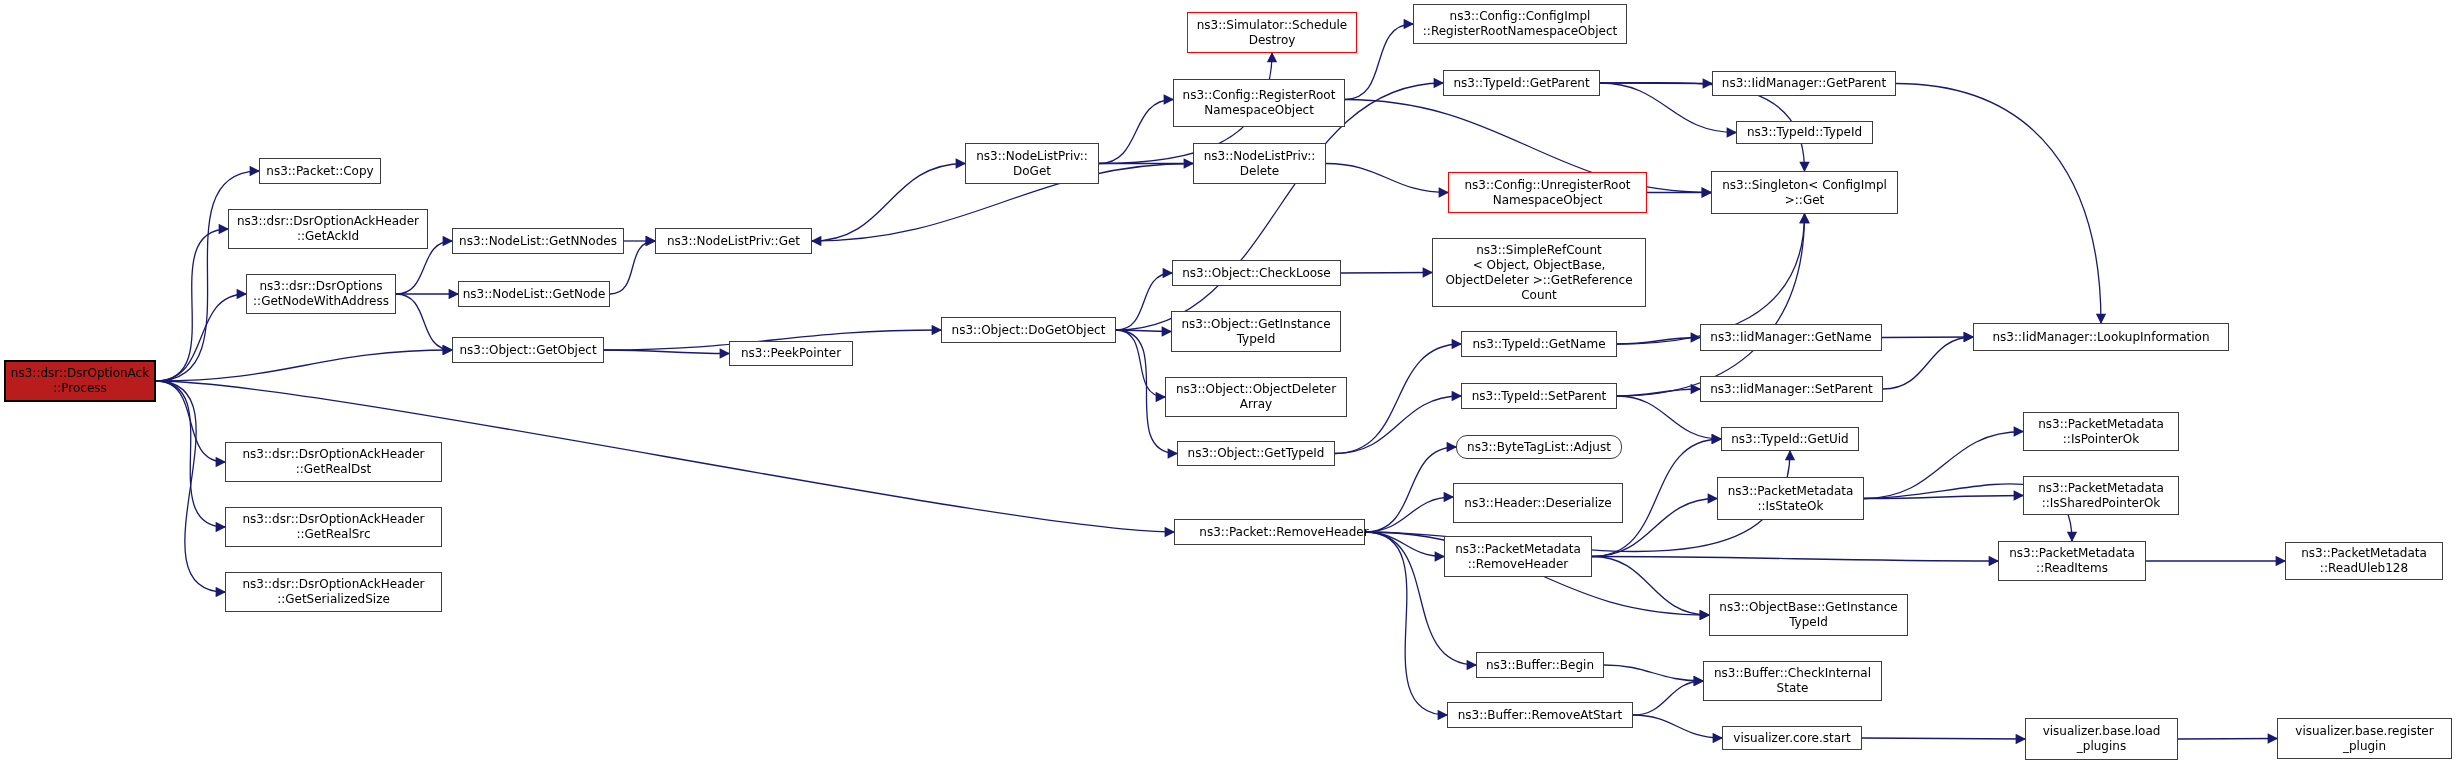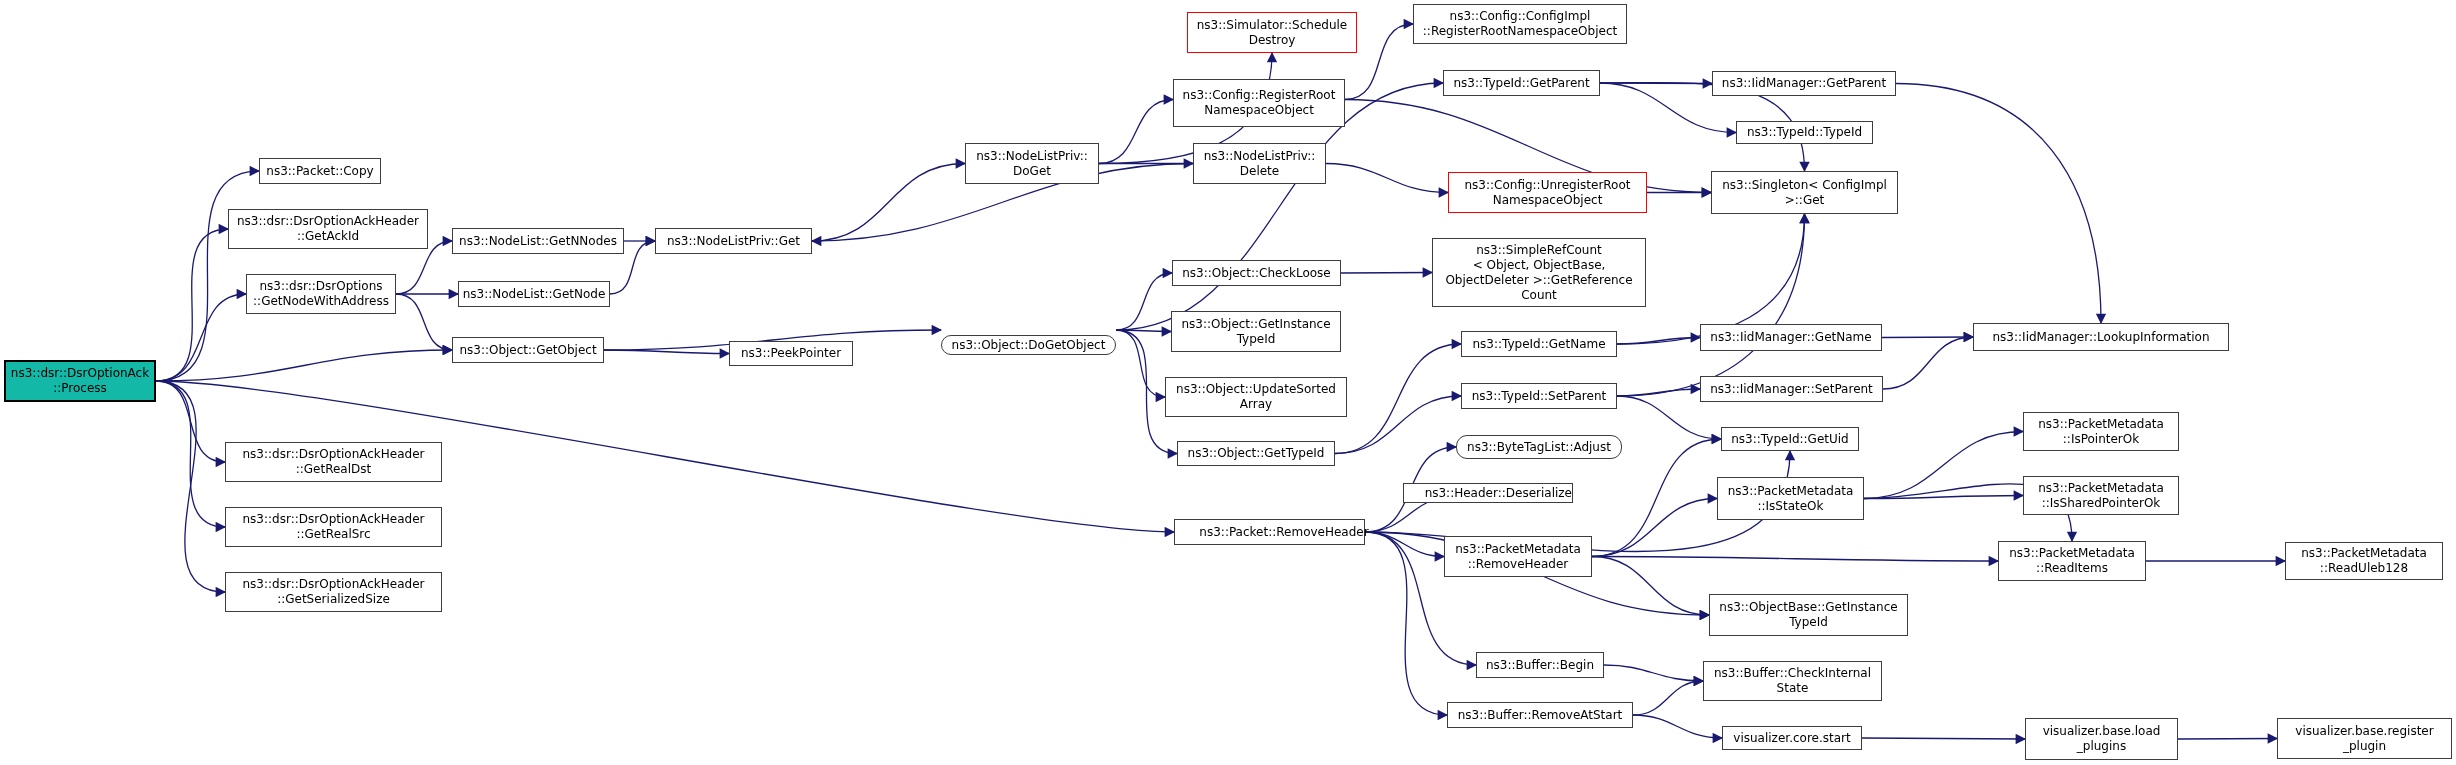--- a/index.html
+++ b/index.html
@@ -3,21 +3,21 @@
 <meta charset="utf-8">
 <style>
   html,body{margin:0;padding:0;background:#ffffff;}
   #canvas{position:relative;width:2456px;height:765px;background:#ffffff;
           font-family:"DejaVu Sans", sans-serif;overflow:hidden;}
   #edges{position:absolute;left:0;top:0;width:2456px;height:765px;}
   .node{position:absolute;box-sizing:border-box;background:#ffffff;
         border:1px solid #3d3d3d;color:#000000;font-size:12px;line-height:1.25;
         display:flex;flex-direction:column;justify-content:center;align-items:center;
         text-align:center;cursor:pointer;white-space:nowrap;}
-  .node.root{background:#14b8a6;border:2px solid #000000;}
+  .node.root{background:#b91c1c;border:2px solid #000000;}
   .node.highlight{border:1px solid #ff0000;}
   .ln{pointer-events:none;}
 </style>
 </head>
 <body>
 
 <div id="canvas">
   <svg id="edges" xmlns="http://www.w3.org/2000/svg" width="2456" height="765">
     <defs>
       <marker id="arrow" viewBox="0 0 10 10" refX="9" refY="5" markerWidth="9" markerHeight="8" orient="auto-start-reverse">
@@ -130,21 +130,21 @@
       <div class="node" style="left: 729px; top: 341px; width: 124px; height: 25px;">
         <div class="ln">ns3::PeekPointer</div>
       </div>
       <div class="node" style="left: 655px; top: 228px; width: 157px; height: 26px;">
         <div class="ln">ns3::NodeListPriv::Get</div>
       </div>
       <div class="node" style="left: 965px; top: 143px; width: 134px; height: 41px;">
         <div class="ln">ns3::NodeListPriv::</div>
         <div class="ln">DoGet</div>
       </div>
-      <div class="node" style="left: 941px; top: 335px; width: 175px; height: 20px; border-radius: 12px;">
+      <div class="node" style="left: 941px; top: 317px; width: 175px; height: 26px;">
         <div class="ln">ns3::Object::DoGetObject</div>
       </div>
       <div class="node highlight" style="left: 1187px; top: 12px; width: 170px; height: 41px;">
         <div class="ln">ns3::Simulator::Schedule</div>
         <div class="ln">Destroy</div>
       </div>
       <div class="node" style="left: 1173px; top: 79px; width: 172px; height: 48px;">
         <div class="ln">ns3::Config::RegisterRoot</div>
         <div class="ln">NamespaceObject</div>
       </div>
@@ -153,21 +153,21 @@
         <div class="ln">Delete</div>
       </div>
       <div class="node" style="left: 1172px; top: 260px; width: 169px; height: 26px;">
         <div class="ln">ns3::Object::CheckLoose</div>
       </div>
       <div class="node" style="left: 1171px; top: 311px; width: 170px; height: 41px;">
         <div class="ln">ns3::Object::GetInstance</div>
         <div class="ln">TypeId</div>
       </div>
       <div class="node" style="left: 1165px; top: 377px; width: 182px; height: 40px;">
-        <div class="ln">ns3::Object::UpdateSorted</div>
+        <div class="ln">ns3::Object::ObjectDeleter</div>
         <div class="ln">Array</div>
       </div>
       <div class="node" style="left: 1177px; top: 441px; width: 158px; height: 25px;">
         <div class="ln">ns3::Object::GetTypeId</div>
       </div>
       <div class="node" style="left: 1174px; top: 519px; width: 191px; height: 26px; padding-left: 29px;">
         <div class="ln">ns3::Packet::RemoveHeader</div>
       </div>
       <div class="node" style="left: 1413px; top: 4px; width: 214px; height: 40px;">
         <div class="ln">ns3::Config::ConfigImpl</div>
@@ -188,21 +188,21 @@
       </div>
       <div class="node" style="left: 1461px; top: 331px; width: 156px; height: 26px;">
         <div class="ln">ns3::TypeId::GetName</div>
       </div>
       <div class="node" style="left: 1461px; top: 383px; width: 156px; height: 26px;">
         <div class="ln">ns3::TypeId::SetParent</div>
       </div>
       <div class="node" style="left: 1456px; top: 435px; width: 166px; height: 24px; border-radius: 11px;">
         <div class="ln">ns3::ByteTagList::Adjust</div>
       </div>
-      <div class="node" style="left: 1403px; top: 483px; width: 170px; height: 20px; align-items: flex-end;">
+      <div class="node" style="left: 1453px; top: 483px; width: 170px; height: 40px;">
         <div class="ln">ns3::Header::Deserialize</div>
       </div>
       <div class="node" style="left: 1444px; top: 536px; width: 148px; height: 41px;">
         <div class="ln">ns3::PacketMetadata</div>
         <div class="ln">::RemoveHeader</div>
       </div>
       <div class="node" style="left: 1476px; top: 652px; width: 128px; height: 26px;">
         <div class="ln">ns3::Buffer::Begin</div>
       </div>
       <div class="node" style="left: 1447px; top: 702px; width: 186px; height: 26px;">

